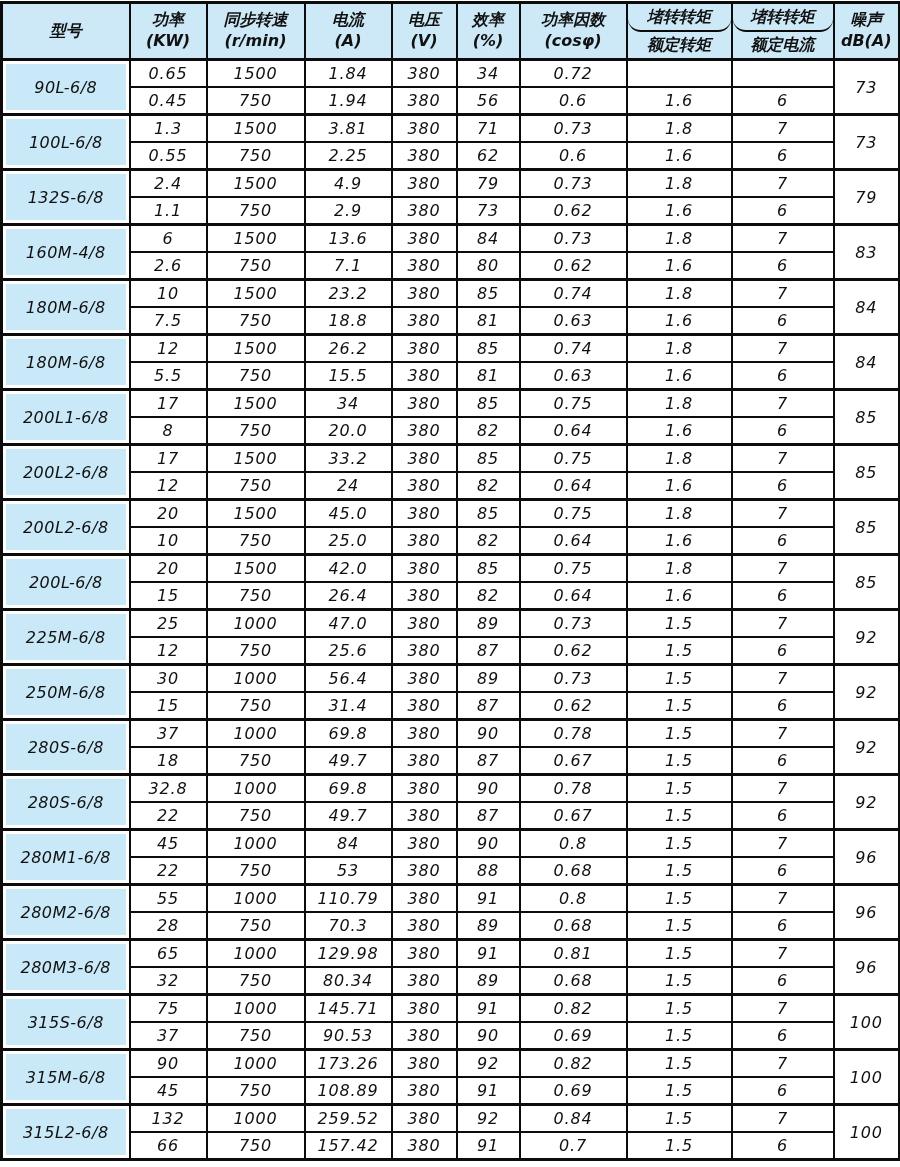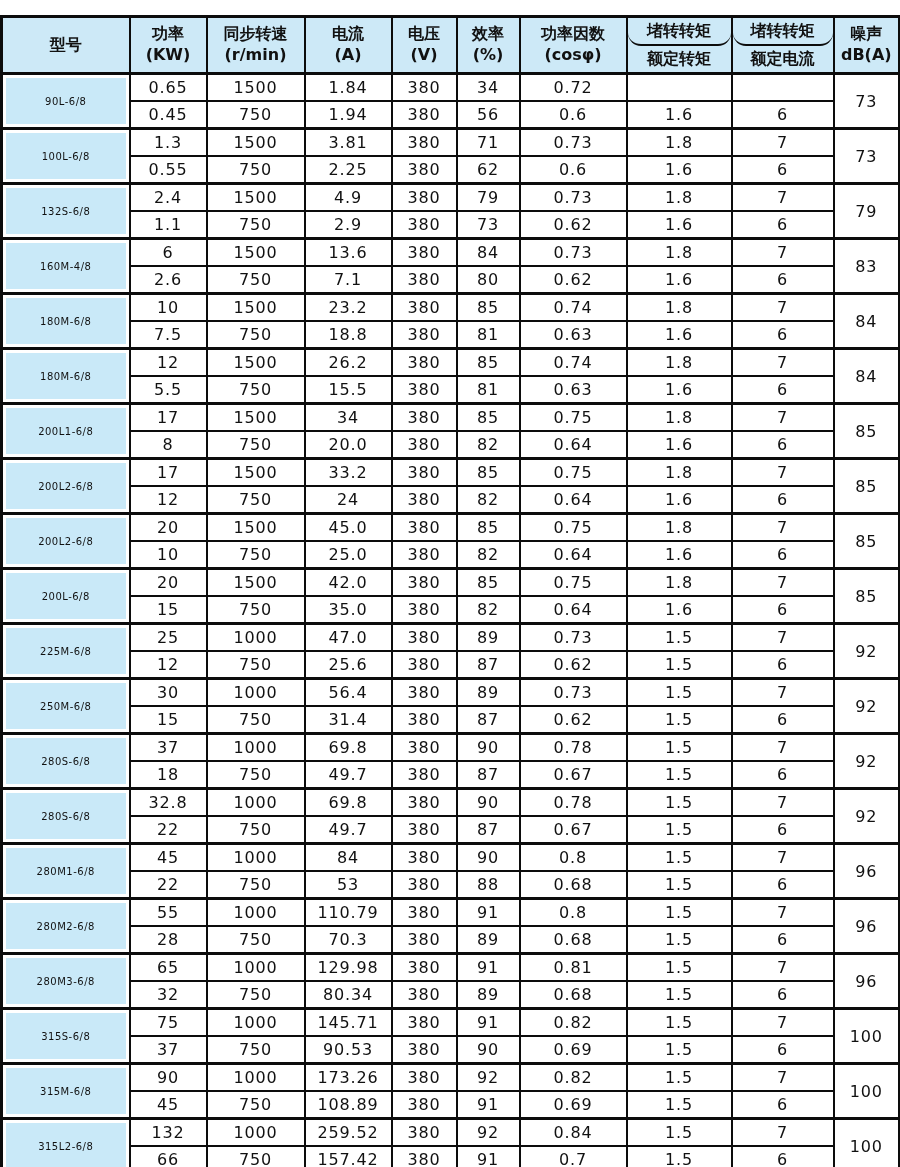--- a/index.html
+++ b/index.html
@@ -8,21 +8,22 @@
     width: 900px;
     height: 1167px;
     background: #ffffff;
     overflow: hidden;
     font-family: "DejaVu Sans", "Liberation Sans", sans-serif;
   }
   .sheet {
     width: 900px;
     height: 991px;
     box-sizing: border-box;
-    padding: 15px 0 6px 0;
+    padding: 1px 0 6px 0;
+    font-style: italic;
   }
   table.spec {
     border-collapse: collapse;
     table-layout: fixed;
     width: 898px;
     margin: 0 auto;
     border: 3px solid #0c0c0c;
   }
   .spec th, .spec td {
     border: 2px solid #0c0c0c;
@@ -58,21 +59,21 @@
     font-size: 16px;
     font-weight: 400;
     letter-spacing: 0.8px;
   }
   .spec tbody tr.group-start td {
     border-top: 3px solid #0c0c0c;
   }
   .spec tbody td.model-cell {
     background: #c9e9f8;
     box-shadow: inset 0 0 0 3px #ffffff;
-    font-size: 10px;
+    font-size: 16px;
     font-weight: 400;
     letter-spacing: 0.5px;
   }
   .spec tbody td.noise-cell {
     background: #ffffff;
   }
 </style>
 </head>
 <body>
 
@@ -360,21 +361,21 @@
           <td>380</td>
           <td>85</td>
           <td>0.75</td>
           <td>1.8</td>
           <td>7</td>
           <td class="noise-cell" rowspan="2">85</td>
         </tr>
         <tr>
           <td>15</td>
           <td>750</td>
-          <td>35.0</td>
+          <td>26.4</td>
           <td>380</td>
           <td>82</td>
           <td>0.64</td>
           <td>1.6</td>
           <td>6</td>
         </tr>
         <tr class="group-start">
           <td class="model-cell" rowspan="2">225M-6/8</td>
           <td>25</td>
           <td>1000</td>

